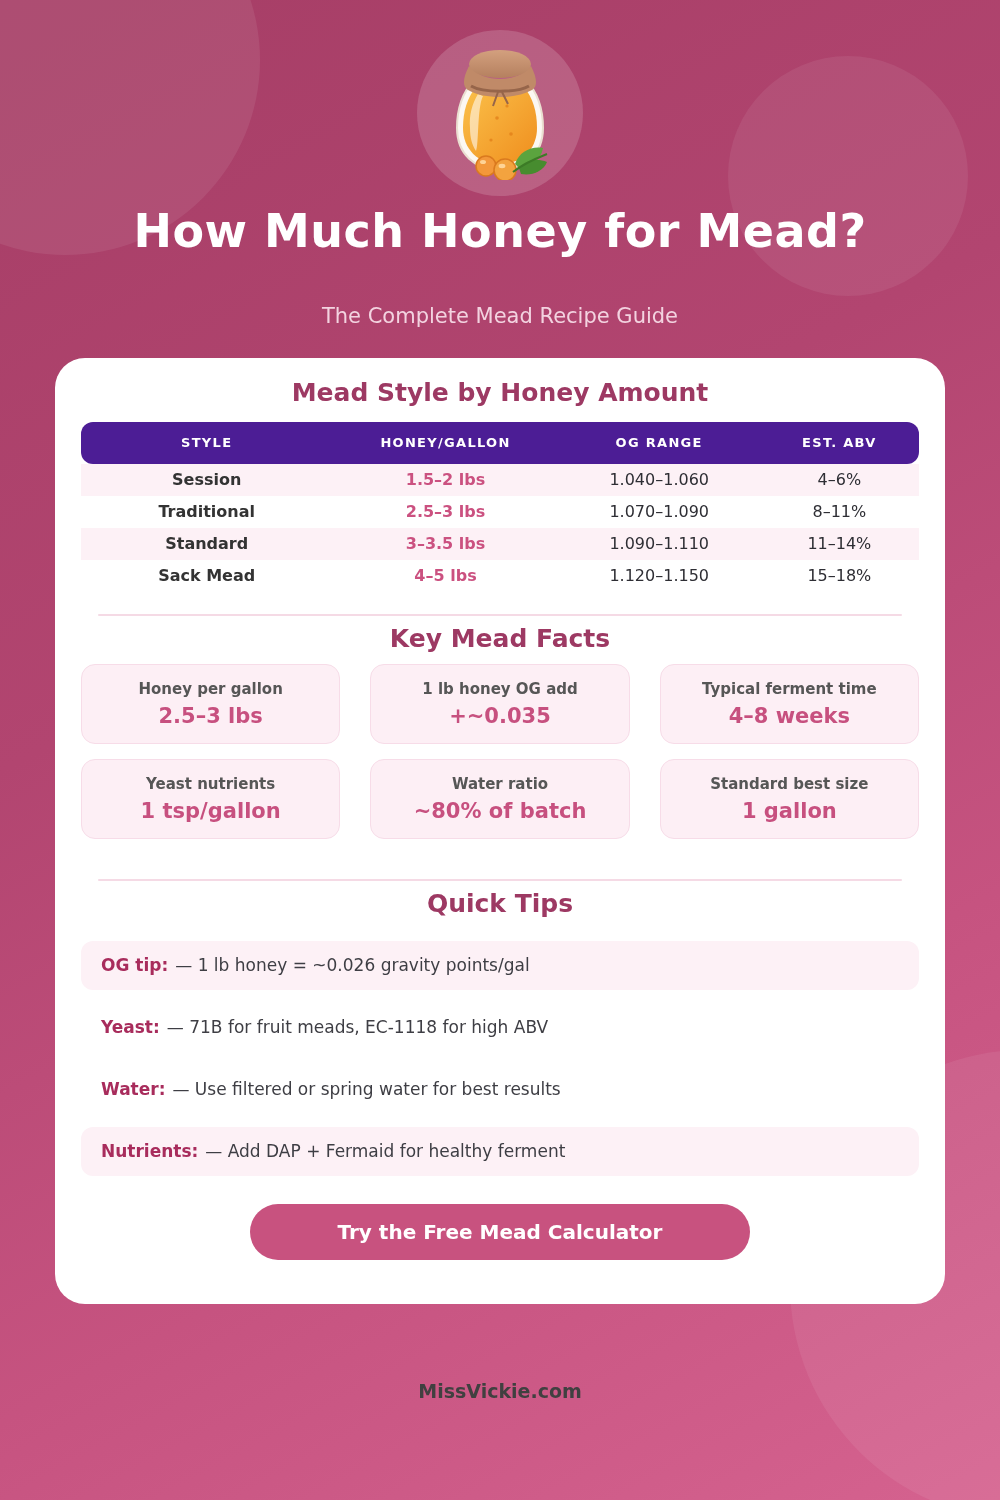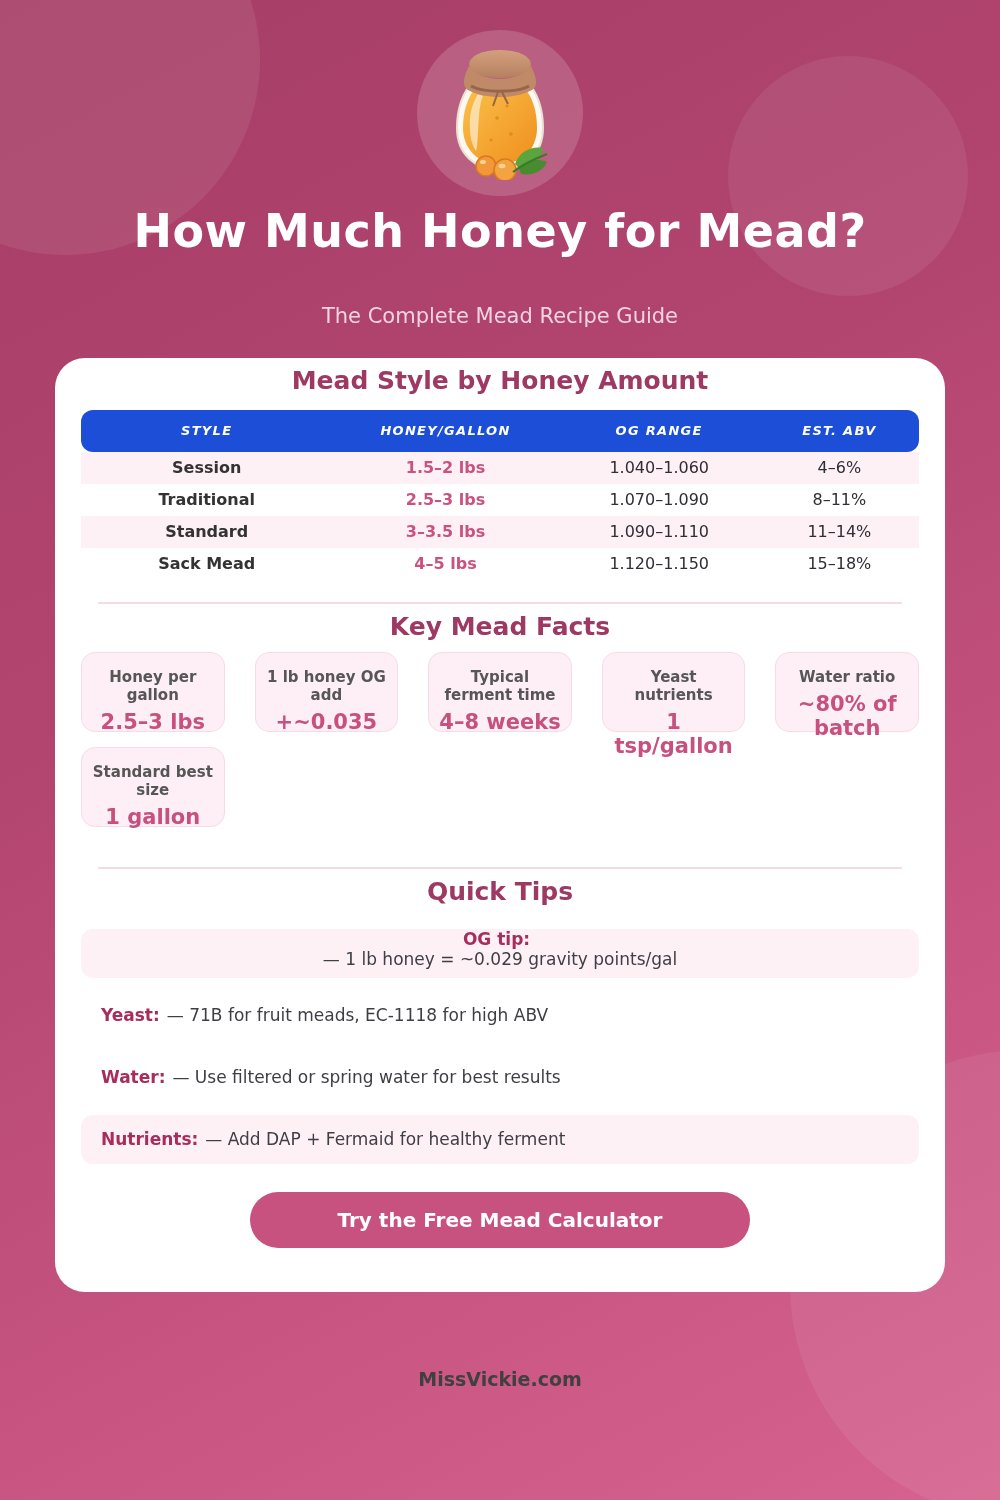--- a/index.html
+++ b/index.html
@@ -13,46 +13,46 @@
   .blob-tr{width:240px;height:240px;left:728px;top:56px;background:rgba(255,255,255,0.07);}
   .blob-br{width:470px;height:470px;left:790px;top:1050px;background:rgba(255,255,255,0.07);}
 
   .hero{position:relative;padding-top:30px;text-align:center;}
   .icon-circle{width:166px;height:166px;border-radius:50%;background:rgba(255,255,255,0.16);
     margin:0 auto;display:flex;align-items:center;justify-content:center;}
   .page-title{color:#ffffff;font-size:46px;font-weight:800;letter-spacing:.5px;margin:10px 0 0;line-height:1.12;}
   .page-subtitle{color:#f3d3e0;font-size:21px;margin-top:46px;}
 
   .card{position:relative;width:890px;box-sizing:border-box;margin:30px auto 0;
-    background:#ffffff;border-radius:30px;padding:8px 26px 44px;}
+    background:#ffffff;border-radius:30px;padding:20px 26px 44px;}
   .section-title{text-align:center;color:#9d3963;font-size:25px;font-weight:bold;line-height:1.2;margin:0;} .mt8{margin-top:8px;}
 
   .t-head{display:grid;grid-template-columns:30% 27% 24% 19%;align-items:center;height:42px;
-    margin-top:14px;background:#1d4ed8;border-radius:12px;color:#ffffff;font-size:13px;
-    font-weight:bold;letter-spacing:1.3px;text-align:center;font-style:italic;}
+    margin-top:14px;background:#4c1d95;border-radius:12px;color:#ffffff;font-size:13px;
+    font-weight:bold;letter-spacing:1.3px;text-align:center;}
   .t-row{display:grid;grid-template-columns:30% 27% 24% 19%;align-items:center;height:32px;
     text-align:center;font-size:16px;color:#2e2e34;background:#ffffff;}
   .t-row.alt{background:#fdf1f6;}
   .t-cell{padding:0 4px;}
   .t-style{font-weight:bold;color:#333333;}
   .t-honey{font-weight:bold;color:#cb5180;}
 
   .divider{height:2px;width:804px;margin:22px auto 0;background:#f5dae5;border-radius:1px;}
   .divider2{margin-top:40px;}
 
-  .facts-grid{display:grid;grid-template-columns:repeat(5,1fr);gap:15px 30px;margin-top:10px;}
+  .facts-grid{display:grid;grid-template-columns:repeat(3,1fr);gap:15px 30px;margin-top:10px;}
   .fact-card{box-sizing:border-box;height:80px;padding:15px 8px 0;text-align:center;
     background:#fdeff5;border:1px solid #f7dce8;border-radius:14px;}
   .fact-label{font-size:15px;font-weight:bold;color:#565656;}
   .fact-value{font-size:21px;font-weight:bold;color:#c7507f;margin-top:6px;}
 
   .tips-list{margin-top:22px;}
   .tip{display:flex;align-items:center;height:49px;padding:0 20px;margin-top:13px;
     border-radius:12px;font-size:17px;color:#3e3e44;}
-  .tip:first-child{margin-top:0;flex-direction:column;}
+  .tip:first-child{margin-top:0;}
   .tip.alt{background:#fdf1f6;}
   .tip-label{font-weight:bold;color:#a82c5c;margin-right:7px;flex:none;}
 
   .cta-button{display:block;width:500px;height:56px;margin:28px auto 0;border:none;cursor:pointer;
     background:#c8527f;border-radius:28px;color:#ffffff;font-size:20px;font-weight:bold;
     font-family:"DejaVu Sans","Liberation Sans",sans-serif;}
 
   .site-footer{text-align:center;margin-top:76px;color:#404040;font-size:19px;font-weight:bold;}
 </style>
 </head>
@@ -164,21 +164,21 @@
         <div class="fact-value">1 gallon</div>
       </div>
     </div>
 
   <div class="divider divider2"></div>
 
   <h2 class="section-title mt8">Quick Tips</h2>
   <div class="tips-list">
       <div class="tip alt">
         <span class="tip-label">OG tip:</span>
-        <span class="tip-text">— 1 lb honey = ~0.029 gravity points/gal</span>
+        <span class="tip-text">— 1 lb honey = ~0.026 gravity points/gal</span>
       </div>
       <div class="tip">
         <span class="tip-label">Yeast:</span>
         <span class="tip-text">— 71B for fruit meads, EC-1118 for high ABV</span>
       </div>
       <div class="tip">
         <span class="tip-label">Water:</span>
         <span class="tip-text">— Use filtered or spring water for best results</span>
       </div>
       <div class="tip alt">

